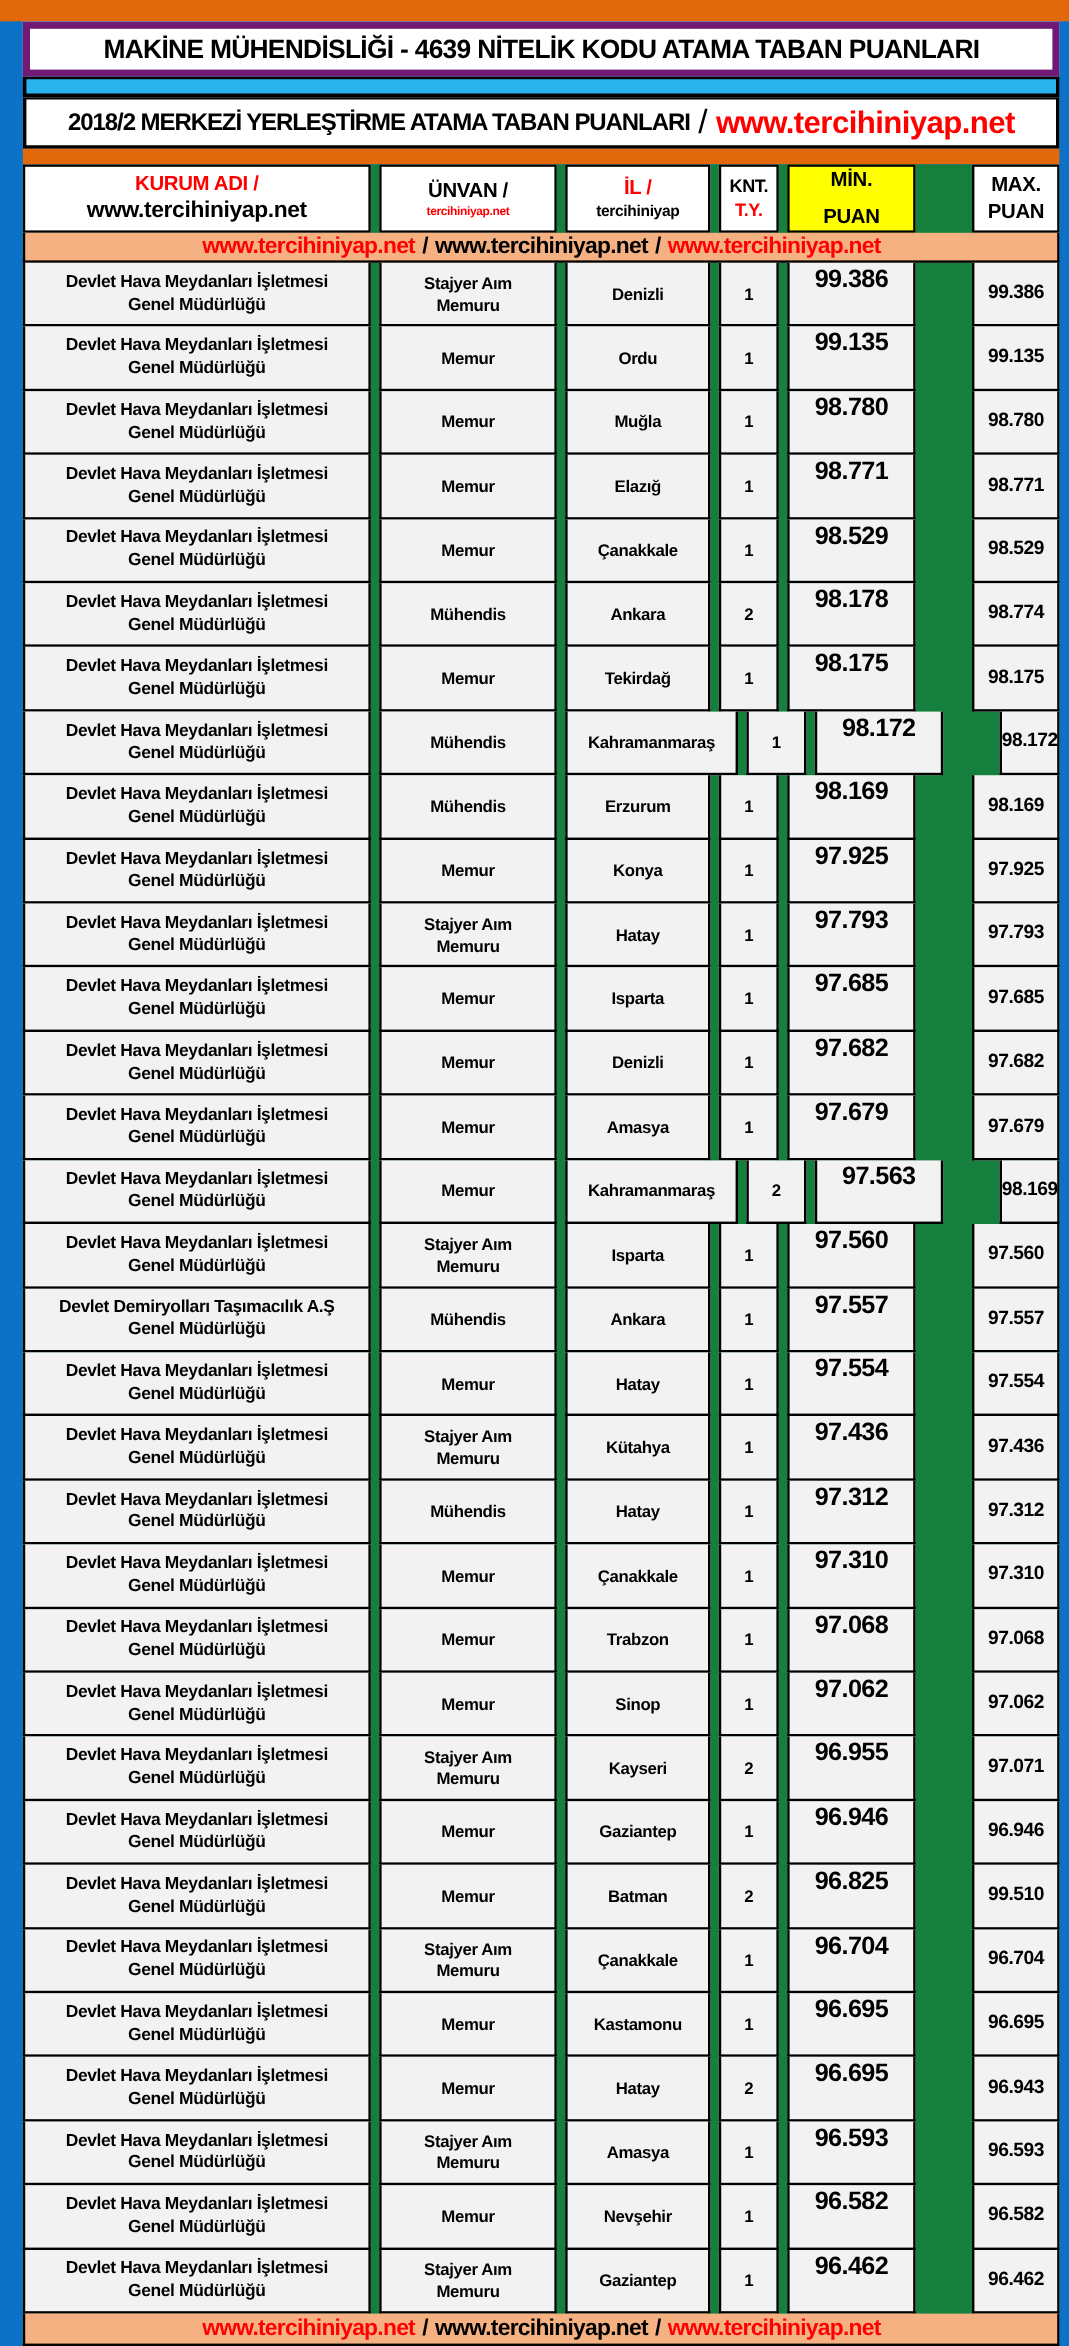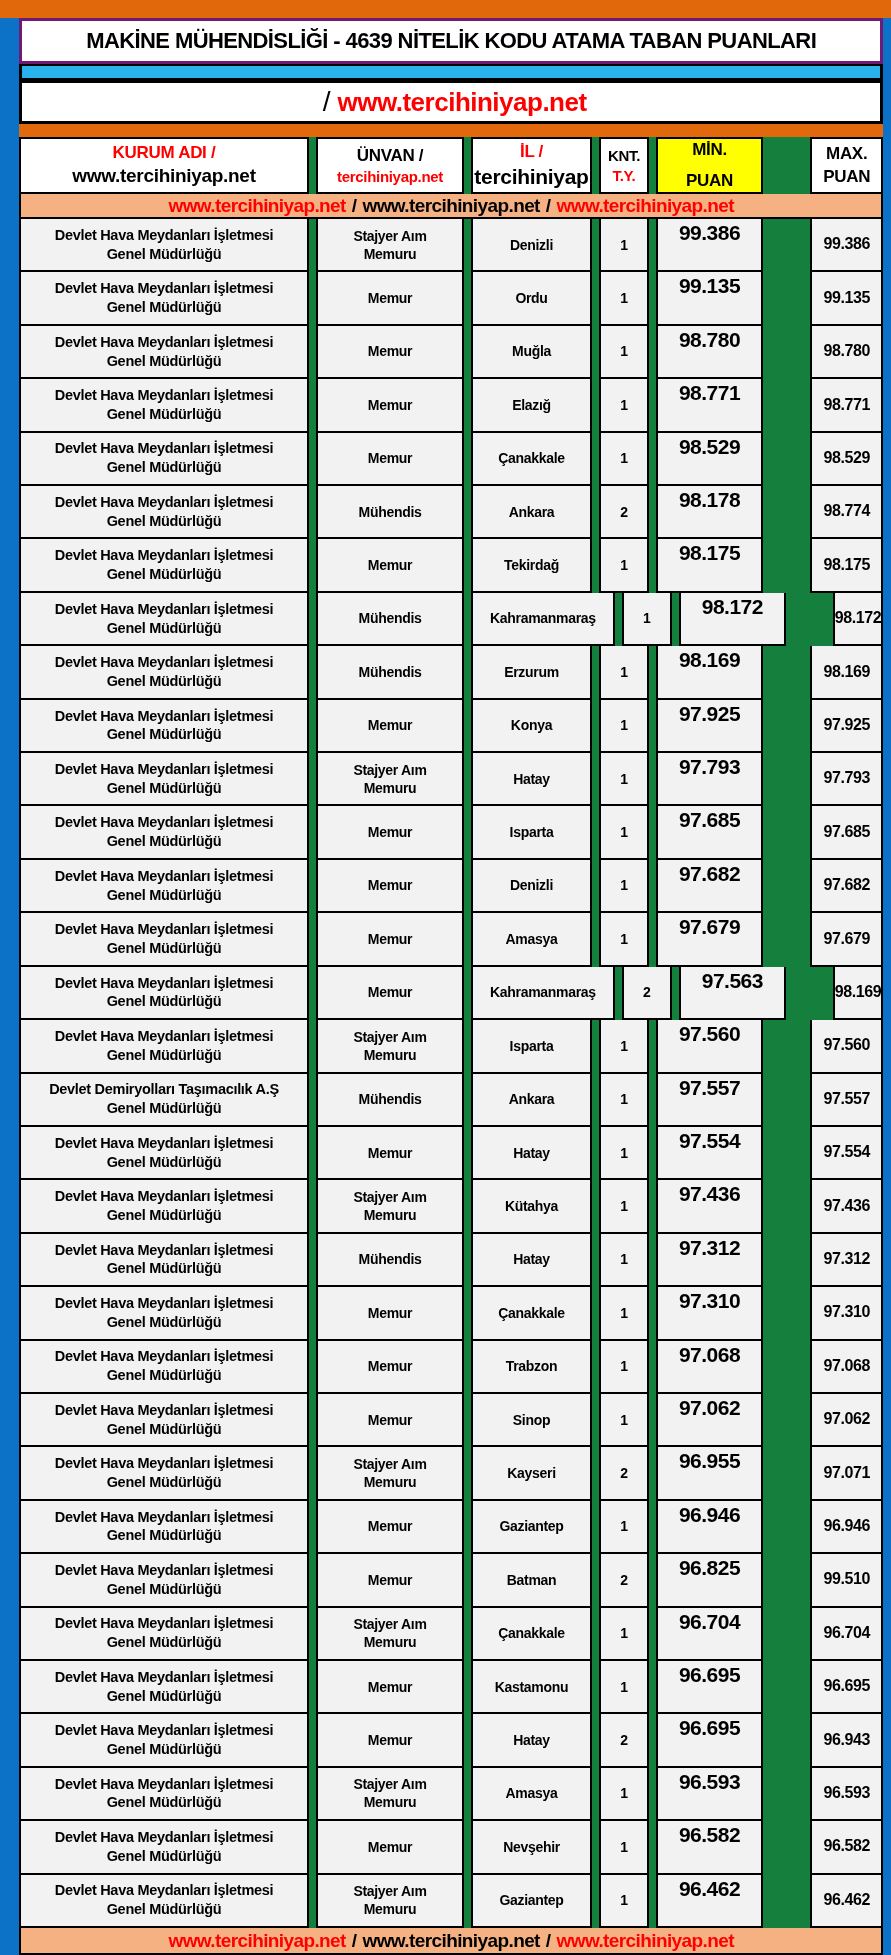--- a/index.html
+++ b/index.html
@@ -8,21 +8,21 @@
 
   .page { width:891px; height:1955px; background:#0C72C8; overflow:hidden; }
 
   .topbar { height:18px; background:#E2690B; }
 
   .frame { display:flex; height:1937px; }
   .side-strip { width:19px; background:#0C72C8; flex:0 0 19px; }
   .content { flex:1; display:flex; flex-direction:column; background:#0C72C8; }
 
   .title-band {
-    background:#fff; border:3px solid #701a75; height:46px;
+    background:#fff; border:6px solid #701a75; height:46px;
     display:flex; align-items:center; justify-content:center;
     font-size:22px; letter-spacing:-0.6px; white-space:nowrap;
   }
   .cyan-band { background:#2AB2EC; border:3px solid #000; border-top-width:2px; height:17px; }
   .subtitle-band {
     background:#fff; border:3px solid #000; border-top-width:2px; height:43px;
     display:flex; align-items:center; justify-content:center; white-space:nowrap;
   }
   .subtitle-band .sub-label { font-size:20px; letter-spacing:-0.9px; }
   .subtitle-band .sub-slash { font-size:28px; font-weight:normal; margin:0 7px; }
@@ -44,23 +44,23 @@
   .c2 { flex:0 0 148px; }
   .c3 { flex:0 0 121px; }
   .c4 { flex:0 0 50px;  }
   .c5 { flex:0 0 107px;justify-content:space-between; }
   .c6 { flex:1;margin-left:40px; }
 
   .row.head { height:57px; }
   .row.head .c1 .l1 { color:#FF0000; font-size:17px; }
   .row.head .c1 .l2 { font-size:19px; }
   .row.head .c2 .l1 { font-size:17px; }
-  .row.head .c2 .l2 { color:#FF0000; font-size:15px; }
+  .row.head .c2 .l2 { color:#FF0000; font-size:10px; }
   .row.head .c3 .l1 { color:#FF0000; font-size:17px; }
-  .row.head .c3 .l2 { font-size:21px; }
+  .row.head .c3 .l2 { font-size:13px; }
   .row.head .c4 .l1 { font-size:15px; }
   .row.head .c4 .l2 { color:#FF0000; font-size:15px; }
   .row.head .c5 { background:#FFFF00; }
   .row.head .c5 .l1, .row.head .c5 .l2,
   .row.head .c6 .l1, .row.head .c6 .l2 { font-size:17px; }
 
   .banner {
     background:#F6B183; border:2px solid #000; border-top-width:0;
     height:25px; display:flex; align-items:center; justify-content:center;
     font-size:19px; letter-spacing:-0.6px; white-space:nowrap;
@@ -85,20 +85,21 @@
     <div class="side-strip"></div>
     <div class="content">
 
       <div class="title-band">
         <span>MAKİNE MÜHENDİSLİĞİ - 4639 NİTELİK KODU ATAMA TABAN PUANLARI</span>
       </div>
 
       <div class="cyan-band"></div>
 
       <div class="subtitle-band">
+        <span class="sub-label">2018/2 MERKEZİ YERLEŞTİRME ATAMA TABAN PUANLARI</span>
         <span class="sub-slash">/</span>
         <span class="sub-site">www.tercihiniyap.net</span>
       </div>
 
       <div class="orange-band"></div>
 
       <div class="tbl">
 
         <div class="row head">
           <div class="cell c1">

